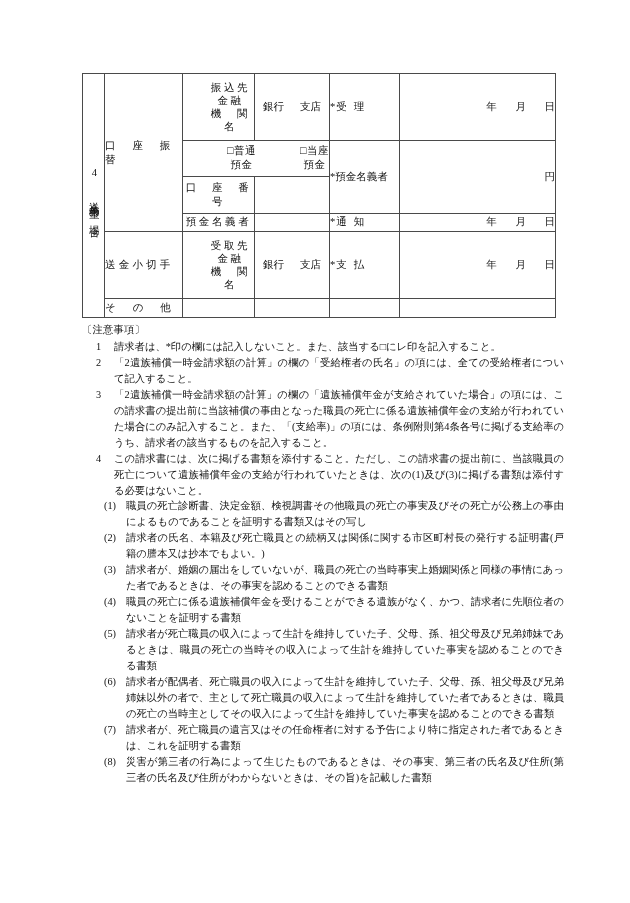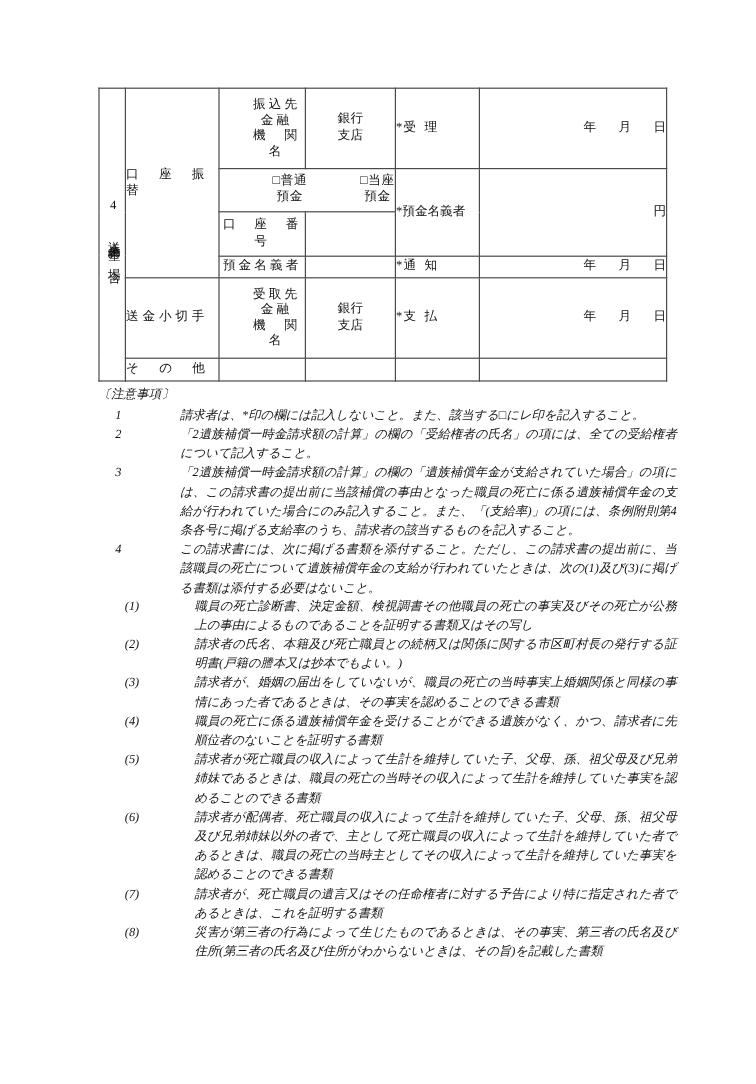--- a/index.html
+++ b/index.html
@@ -69,21 +69,20 @@
 
   .bank-cell {
     width: 75px;
     text-align: center;
     padding: 2px 4px;
   }
   .bank-cell .spread2 {
     display: flex;
     justify-content: space-around;
     letter-spacing: 0;
-    flex-direction: column;
   }
   .blank-cell { width: 75px; }
 
   .checkbox-cell {
     text-align: center;
     padding: 3px 6px;
   }
   .checkbox-cell .cbwrap {
     display: flex;
     justify-content: space-around;
@@ -118,21 +117,20 @@
   .official-value .yen { display: inline-block; }
 
   
   #notes {
     position: absolute;
     left: 82px;
     top: 322px;
     width: 482px;
     font-size: 10.3px;
     line-height: 1.55;
-    font-style: italic;
   }
   #notes .notes-heading {
     margin: 0 0 1px 0;
     letter-spacing: 0.2px;
   }
   .note-item {
     display: flex;
     align-items: flex-start;
     margin-bottom: 0px;
   }
@@ -143,21 +141,20 @@
     padding-right: 6px;
     box-sizing: border-box;
   }
   .note-item.lvl1 > .num { width: 32px; padding-left: 14px; }
   .note-item.lvl2 > .num { width: 44px; padding-left: 22px; padding-right: 3px; }
   .note-item > .body {
     flex: 1 1 auto;
     text-align: justify;
     text-justify: inter-character;
     hyphens: none;
-    margin-left: 36px;
   }
   .note-item.lvl1 > .body { }
   .note-item.lvl2 > .body { }
   .sub-list { margin: 0; padding: 0; }
 </style>
 </head>
 <body>
 
 <table id="form-table">
   <colgroup>

